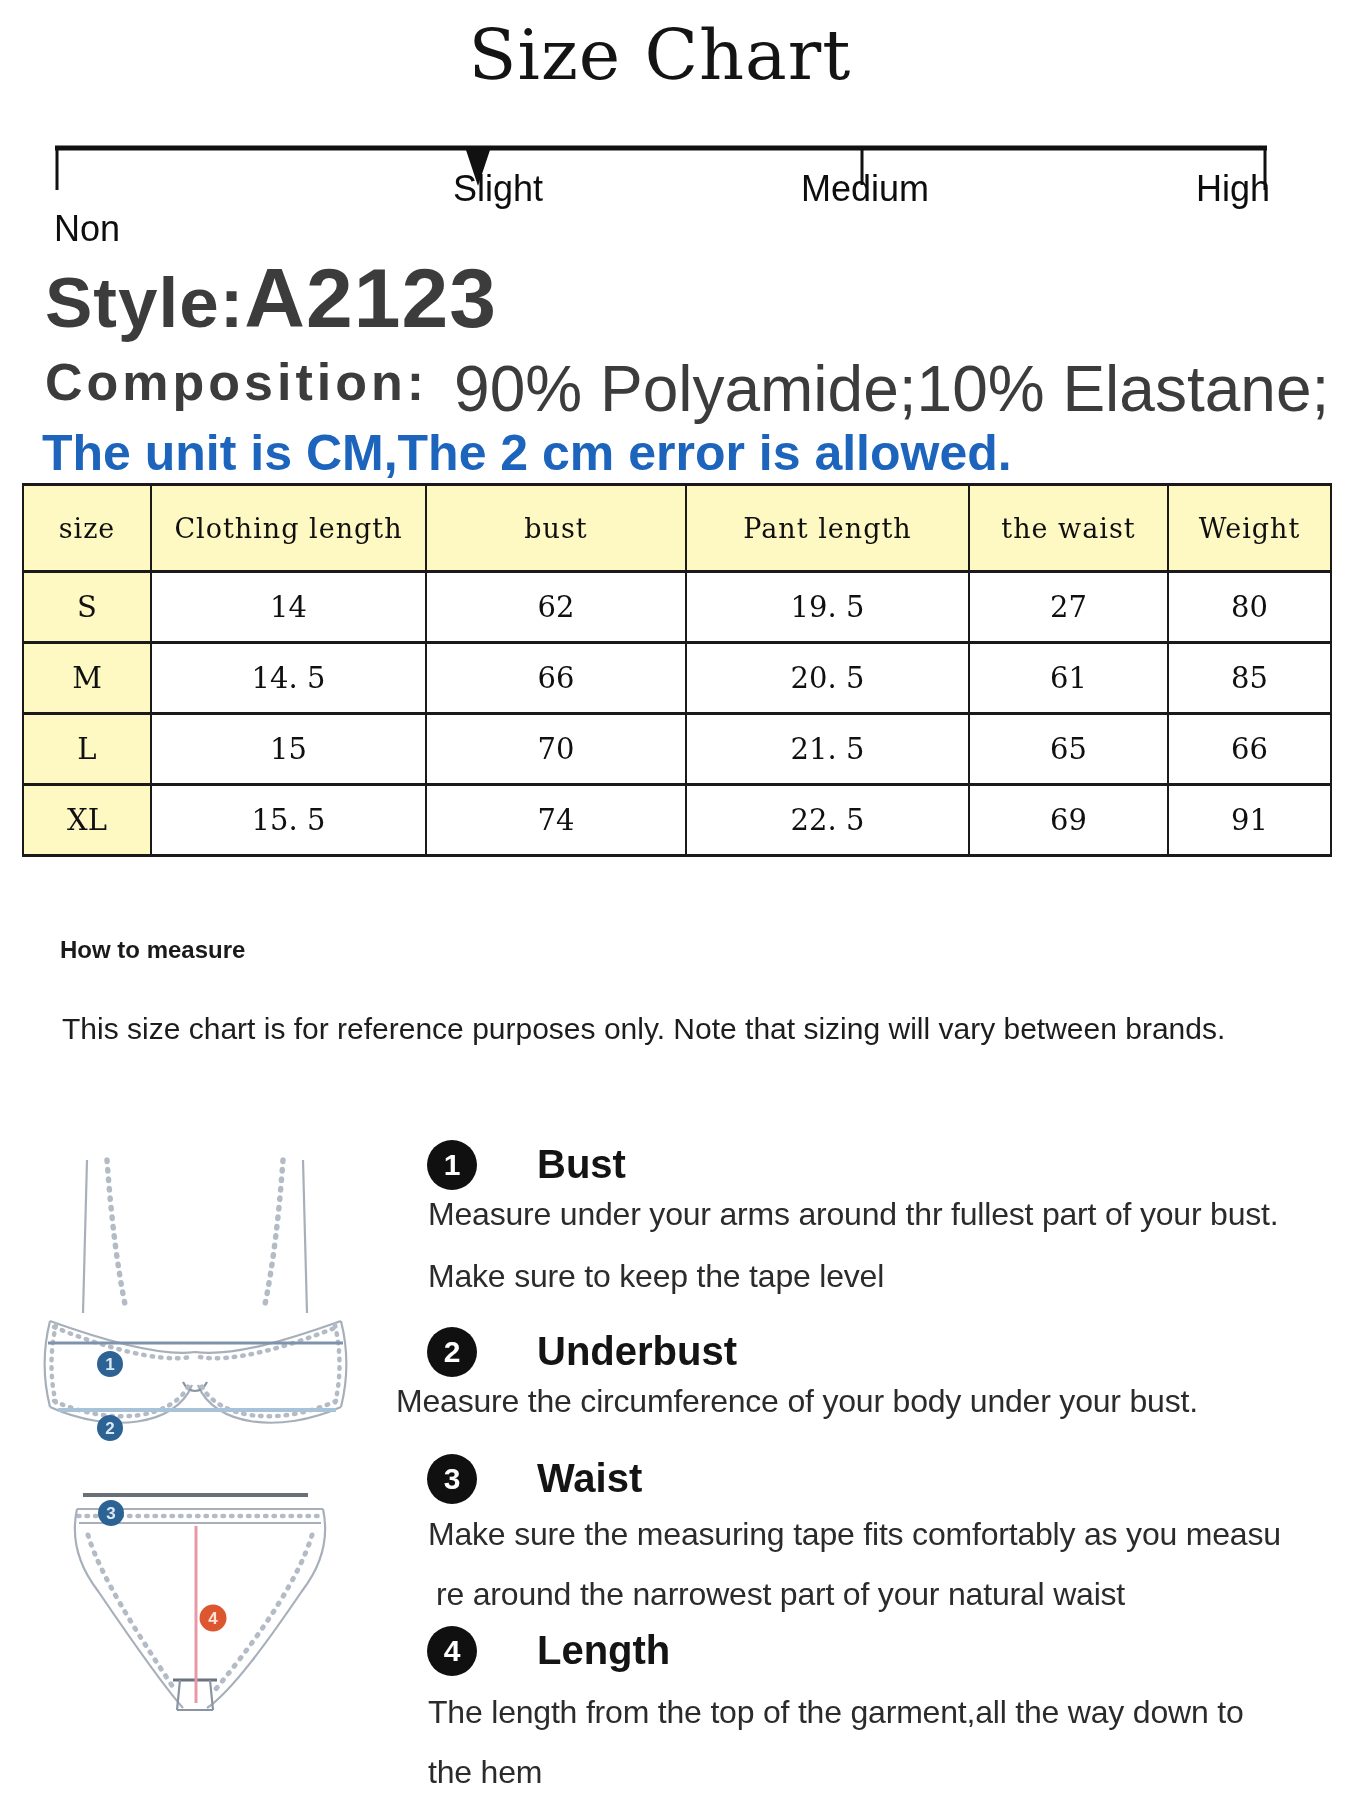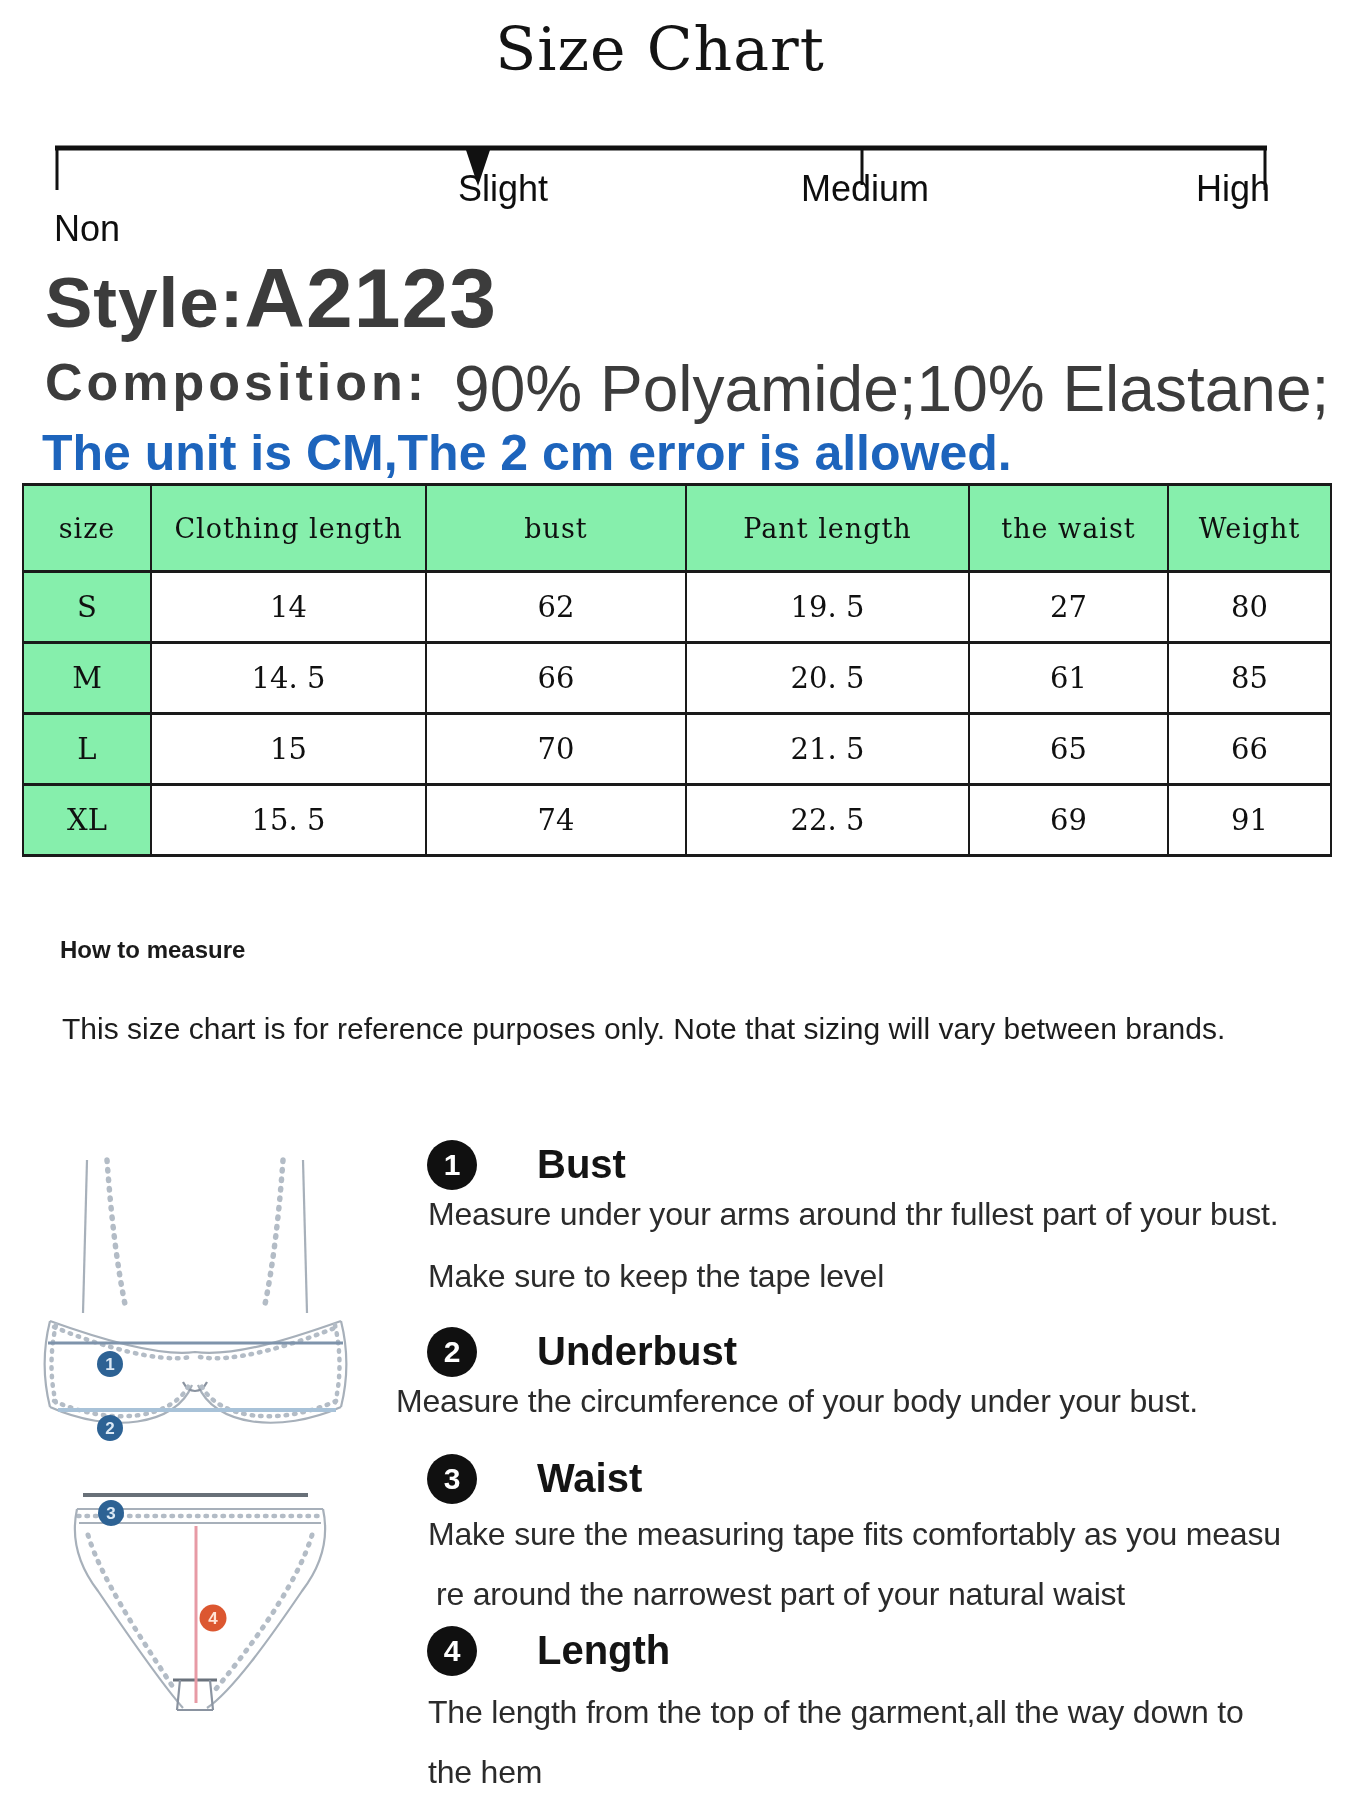--- a/index.html
+++ b/index.html
@@ -2,21 +2,21 @@
 <html><head>
 <meta charset="utf-8">
 <style>
   html,body{margin:0;padding:0;background:#ffffff;}
   .page{position:relative;width:1350px;height:1800px;background:#ffffff;overflow:hidden;
         font-family:"Liberation Sans",sans-serif;color:#1d1d1d;}
   .abs{position:absolute;}
 
   
   .title{left:0;top:14px;width:1320px;text-align:center;
-         font-family:"DejaVu Serif",serif;font-size:60px;font-weight:500;color:#141414;letter-spacing:1px;}
+         font-family:"DejaVu Serif",serif;font-size:70px;font-weight:500;color:#141414;letter-spacing:1px;}
 
   
   .rlabel{top:168px;font-size:36px;font-weight:500;color:#0e0e0e;text-align:center;}
 
   
   .styleline{left:45px;top:250px;display:flex;align-items:baseline;color:#3c3c3c;}
   .stylelabel{font-size:71px;font-weight:600;letter-spacing:1px;}
   .stylevalue{font-size:84px;font-weight:700;letter-spacing:1px;}
   .compline{left:45px;top:352px;display:flex;align-items:flex-start;color:#3c3c3c;}
   .complabel{font-size:52px;font-weight:600;letter-spacing:4px;}
@@ -24,21 +24,21 @@
   .unitnote{left:42px;top:424px;font-size:50px;font-weight:700;letter-spacing:0px;}
 
   
   table.size{position:absolute;left:22px;top:483px;border-collapse:collapse;table-layout:fixed;
              font-family:"DejaVu Serif",serif;color:#101010;}
   table.size td,table.size th{border-left:2px solid #1a1a1a;border-right:2px solid #1a1a1a;
              border-top:3px solid #1a1a1a;border-bottom:3px solid #1a1a1a;
              text-align:center;vertical-align:middle;padding:0;font-weight:normal;}
   table.size th{height:84px;font-size:27px;letter-spacing:1px;}
   table.size td{height:68px;font-size:29px;}
-  .hdrbg{background:#86efac;}
+  .hdrbg{background:#fef9c3;}
 
   
   .howto{left:60px;top:936px;font-size:24px;font-weight:600;color:#1a1a1a;}
   .refnote{left:62px;top:1012px;font-size:30px;color:#1d1d1d;}
 
   
   .badge{width:50px;height:50px;border-radius:50%;background:#101010;color:#ffffff;
          display:flex;align-items:center;justify-content:center;font-size:30px;font-weight:700;}
   .sectitle{font-size:40px;font-weight:600;color:#141414;}
   .secbody{font-size:32px;color:#2b2b2b;letter-spacing:-0.2px;}
@@ -51,21 +51,21 @@
   <div class="abs title">Size Chart</div>
 
   <svg class="abs" style="left:0;top:128px;" width="1350" height="80" viewBox="0 0 1350 80">
     <line x1="55" y1="20" x2="1267" y2="20" stroke="#111111" stroke-width="5"></line>
     <line x1="57" y1="20" x2="57" y2="62" stroke="#111111" stroke-width="3"></line>
     <line x1="862" y1="20" x2="862" y2="57" stroke="#111111" stroke-width="3"></line>
     <line x1="1265" y1="20" x2="1265" y2="62" stroke="#111111" stroke-width="3"></line>
     <polygon points="466,22 490,22 478,58" fill="#111111"></polygon>
   </svg>
   <div class="abs rlabel" style="left:37px;width:100px;margin-top:40px;">Non</div>
-  <div class="abs rlabel" style="left:408px;width:140px;text-align:right;">Slight</div>
+  <div class="abs rlabel" style="left:428px;width:140px;">Slight</div>
   <div class="abs rlabel" style="left:785px;width:160px;">Medium</div>
   <div class="abs rlabel" style="left:1173px;width:120px;">High</div>
 
   <div class="abs styleline">
     <span class="stylelabel">Style:</span>
     <span class="stylevalue">A2123</span>
   </div>
   <div class="abs compline">
     <span class="complabel">Composition:</span>
     <span class="compvalue">90% Polyamide;10% Elastane;</span>

